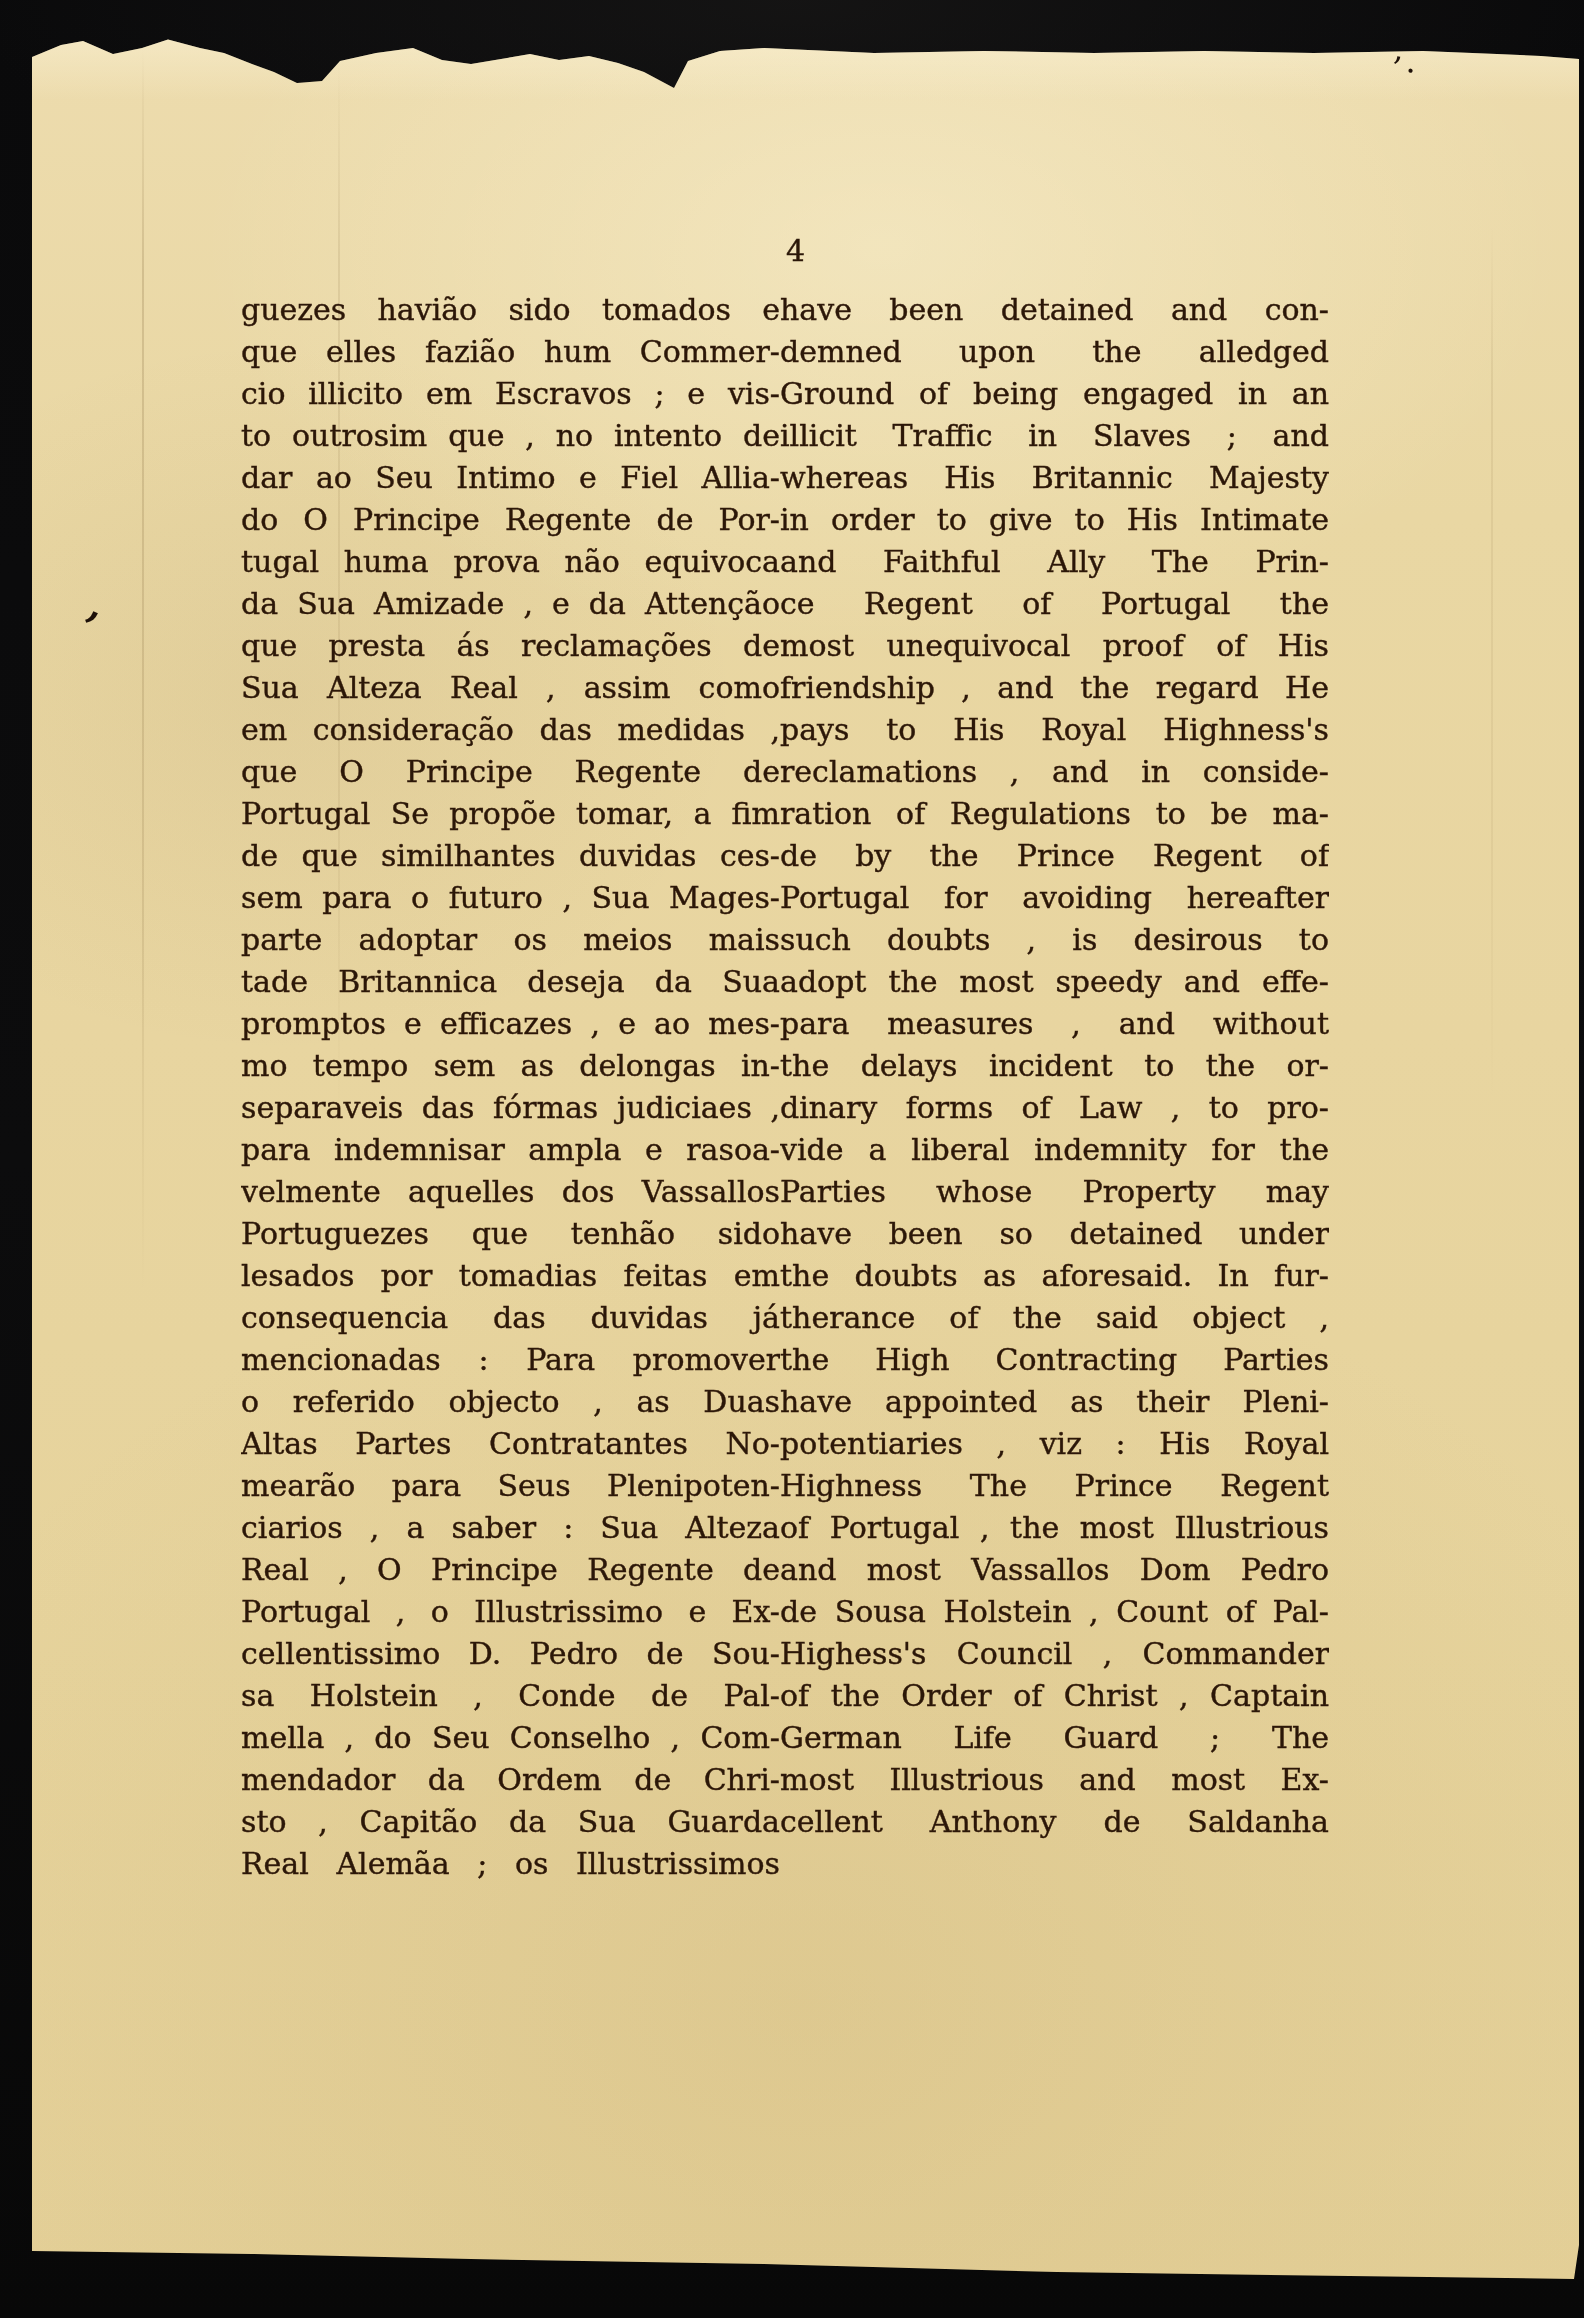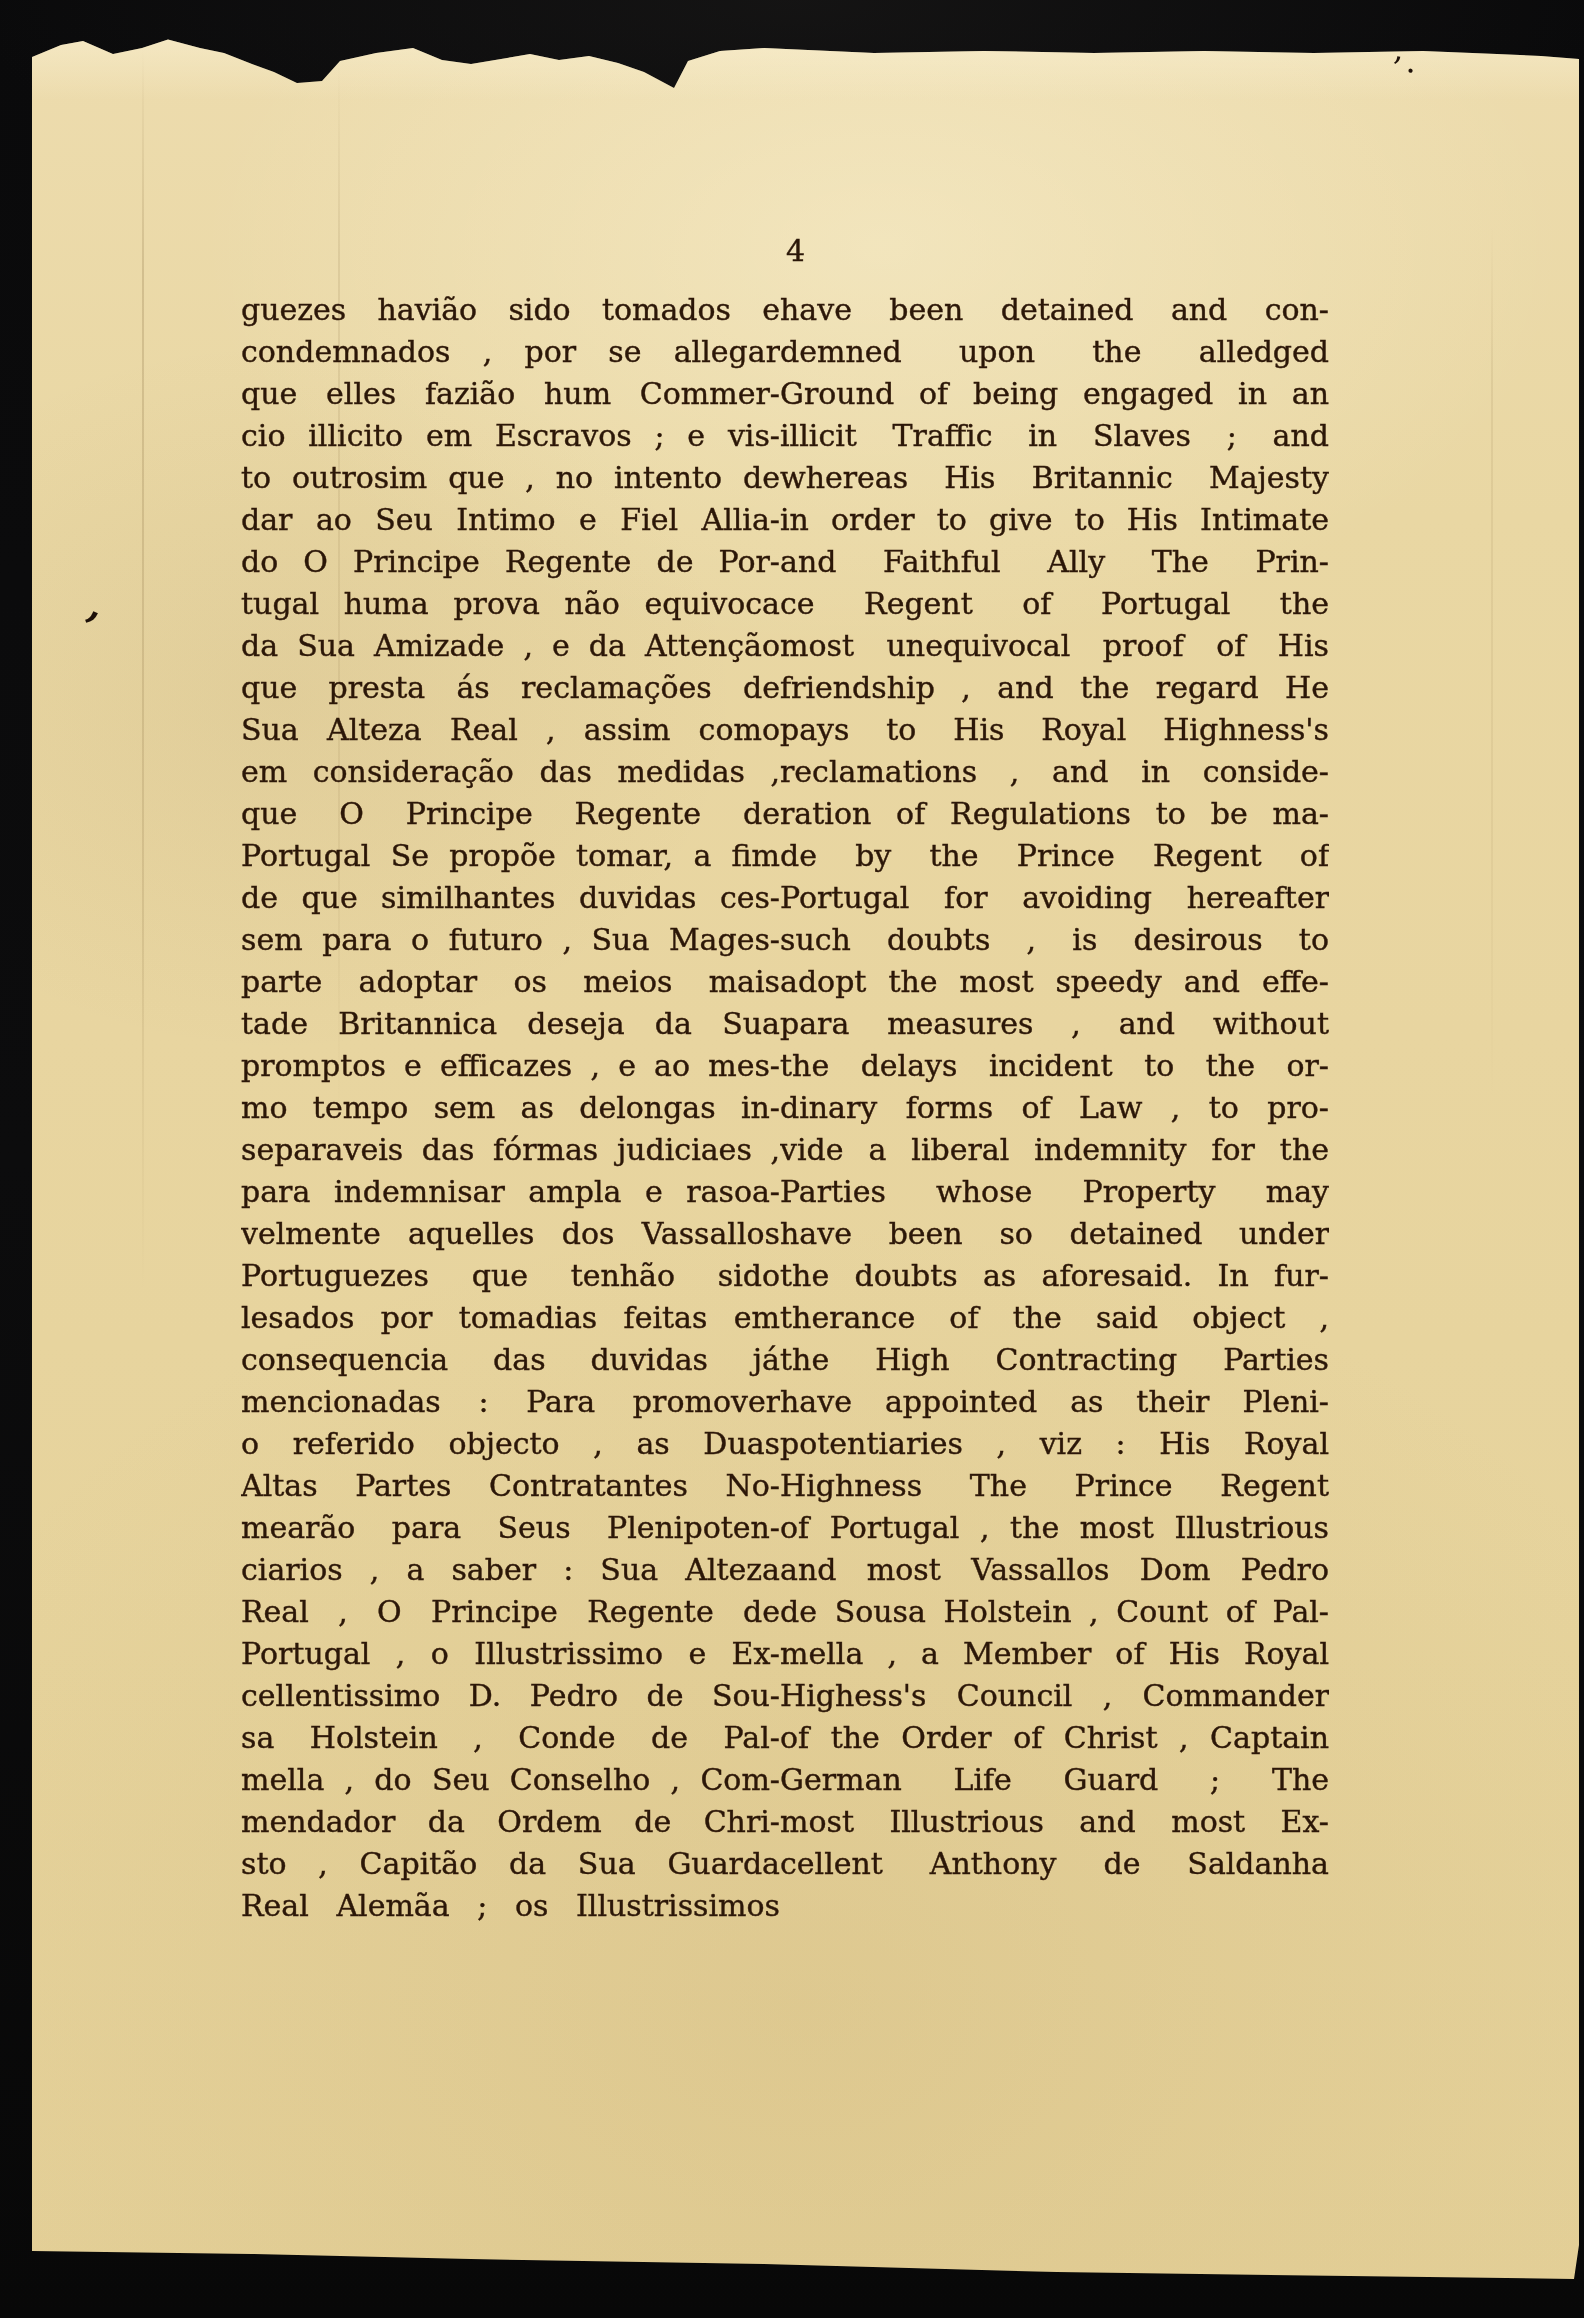--- a/index.html
+++ b/index.html
@@ -107,21 +107,20 @@
     <div class="crease c3"></div>
 
     <div class="ink-mark mark-left">’</div>
     <div class="ink-mark mark-topright">’·</div>
 
     <div class="page-number">4</div>
 
     <div class="columns">
       <div class="column col-left">
           <div class="tline">guezes havião sido tomados e</div>
-          <div class="tline">condemnados , por se allegar</div>
           <div class="tline">que elles fazião hum Commer-</div>
           <div class="tline">cio illicito em Escravos ; e vis-</div>
           <div class="tline">to outrosim que , no intento de</div>
           <div class="tline">dar ao Seu Intimo e Fiel Allia-</div>
           <div class="tline">do O Principe Regente de Por-</div>
           <div class="tline">tugal huma prova não equivoca</div>
           <div class="tline">da Sua Amizade , e da Attenção</div>
           <div class="tline">que presta ás reclamações de</div>
           <div class="tline">Sua Alteza Real , assim como</div>
           <div class="tline">em consideração das medidas ,</div>
@@ -179,21 +178,20 @@
           <div class="tline">have been so detained under</div>
           <div class="tline">the doubts as aforesaid. In fur-</div>
           <div class="tline">therance of the said object ,</div>
           <div class="tline">the High Contracting Parties</div>
           <div class="tline">have appointed as their Pleni-</div>
           <div class="tline">potentiaries , viz : His Royal</div>
           <div class="tline">Highness The Prince Regent</div>
           <div class="tline">of Portugal , the most Illustrious</div>
           <div class="tline">and most Vassallos Dom Pedro</div>
           <div class="tline">de Sousa Holstein , Count of Pal-</div>
-          <div class="tline">mella , a Member of His Royal</div>
           <div class="tline">Highess's Council , Commander</div>
           <div class="tline">of the Order of Christ , Captain</div>
           <div class="tline">German Life Guard ; The</div>
           <div class="tline">most Illustrious and most Ex-</div>
           <div class="tline">cellent Anthony de Saldanha</div>
         </div>
     </div>
   </div>
 </div>
 

